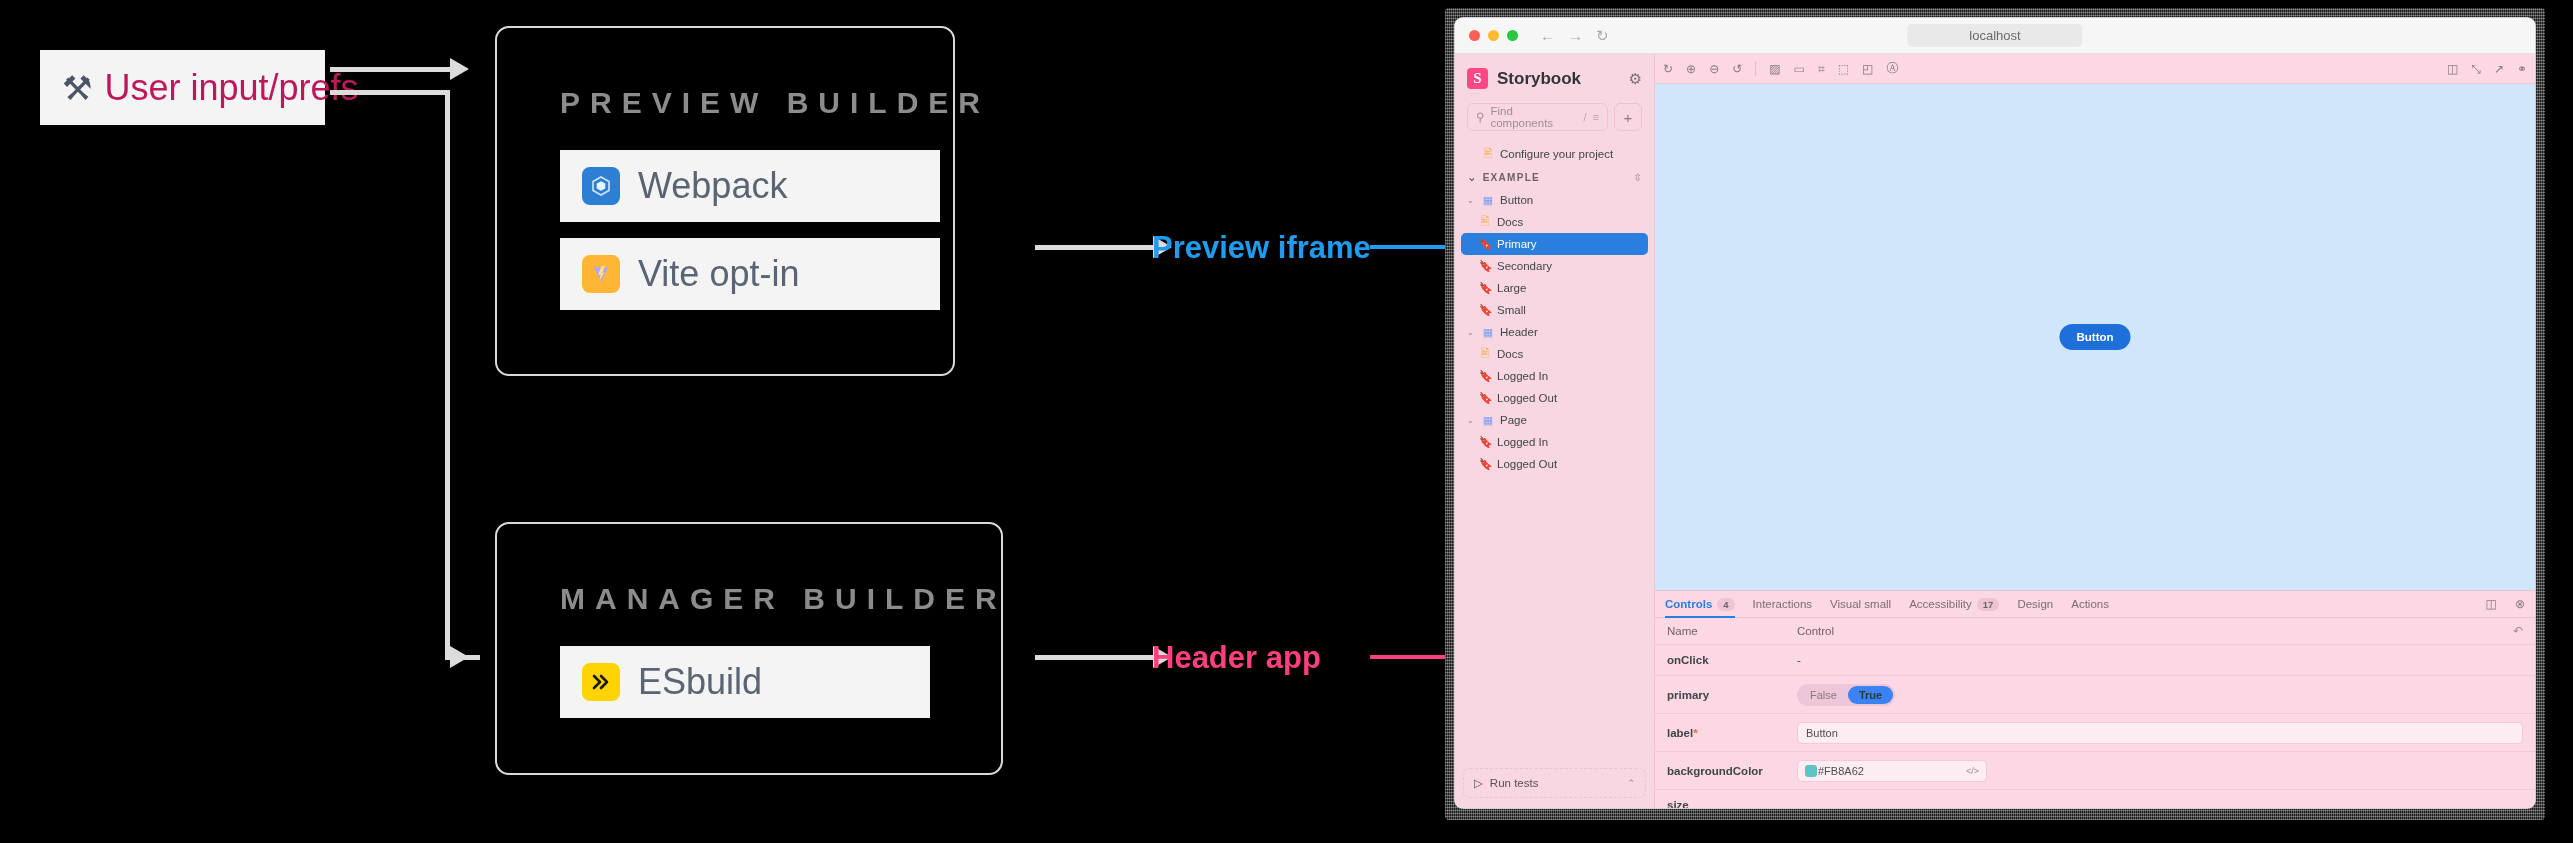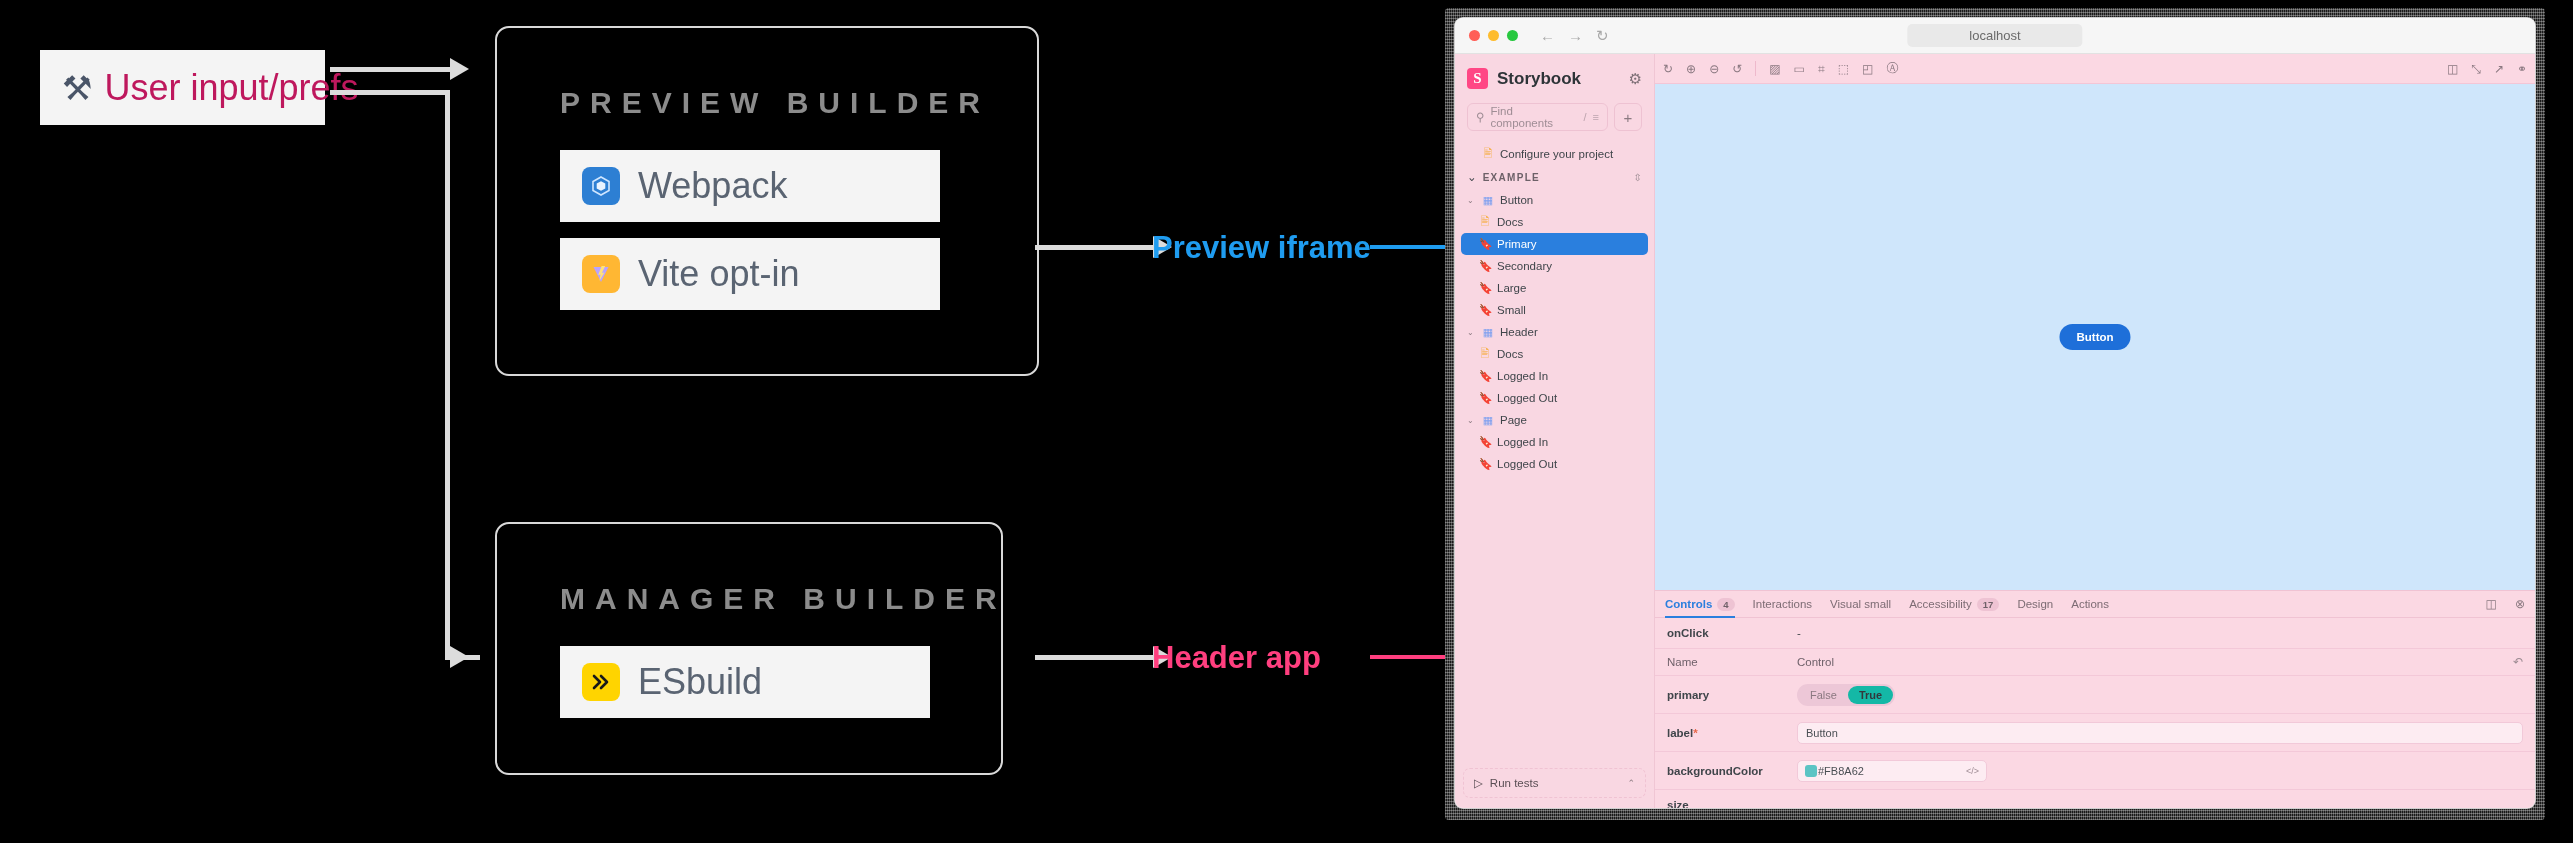--- a/index.html
+++ b/index.html
@@ -204,21 +204,21 @@
   .prow { display: flex; align-items: center; height: 31px; border-bottom: 1px solid #f3c8d8; padding: 0 12px; }
   .prow.head { color: #6f616a; height: 27px; }
   .pname { width: 130px; flex: 0 0 130px; font-weight: 700; }
   .prow.head .pname { font-weight: 400; }
   .pctrl { flex: 1; display: flex; align-items: center; gap: 10px; min-width: 0; }
   .reqstar { color: #e8684a; }
   .resetic { margin-left: auto; color: #9c8b92; font-size: 12px; }
 
   .toggle { display: flex; background: #edc7d7; border-radius: 12px; padding: 2px; }
   .toggle span { font-size: 11px; padding: 3px 11px; border-radius: 10px; color: #8a7880; }
-  .toggle span.on { background: #14b8a6; color: #33383c; font-weight: 700; }
+  .toggle span.on { background: #3b82f6; color: #33383c; font-weight: 700; }
 
   .textinput {
     height: 22px; border: 1px solid #f2c9d9; border-radius: 5px; background: #fdecf2;
     display: flex; align-items: center; padding: 0 8px; width: 100%;
     font-size: 11px; color: #4a4f54;
   }
   .colorinput {
     height: 22px; border: 1px solid #f2c9d9; border-radius: 5px; background: #fdecf2;
     display: flex; align-items: center; padding: 0 7px; gap: 1px; width: 190px;
     font-size: 11px; color: #4a4f54;
@@ -248,21 +248,21 @@
     <span class="txt">User input/prefs</span>
   </div>
 
   <div class="ln" style="left:330px; top:67px; width:120px; height:5px;"></div>
   <div class="arrowhead" style="left:450px; top:58px;"></div>
   <div class="ln" style="left:330px; top:90px; width:120px; height:5px;"></div>
   <div class="ln" style="left:445px; top:90px; width:5px; height:570px;"></div>
   <div class="ln" style="left:445px; top:655px; width:35px; height:5px;"></div>
   <div class="arrowhead" style="left:450px; top:646px;"></div>
 
-  <div class="bigbox" style="left:495px; top:26px; width:544px; height:350px;">
+  <div class="bigbox" style="left:495px; top:26px; width:460px; height:350px;">
     <div class="heading" style="position:absolute; left:63px; top:58px;">PREVIEW BUILDER</div>
 
     <div class="row" style="position:absolute; left:63px; top:210px; width:380px;">
       <span class="badge vite">
         <svg width="24" height="24" viewBox="0 0 24 24" aria-hidden="true">
           <polygon points="4.5,5 19.5,5 12,20" fill="#b9a3ff"></polygon>
           <polygon points="12.6,4 16.2,4 12.9,11 15.4,10.6 10.4,19 11.6,12.6 9.2,13" fill="#ffe27a"></polygon>
         </svg>
       </span>
       <span class="label">Vite opt-in</span>
@@ -467,29 +467,29 @@
             </div>
             <div class="atab">
               <span>Actions</span>
             </div>
             <span class="tabspacer"></span>
             <span class="tabicon">◫</span>
             <span class="tabicon">⊗</span>
           </div>
 
           <div class="panel">
-            <div class="prow">
-              <span class="pname">onClick</span>
-              <span class="pctrl">-</span>
-            </div>
-
             <div class="prow head">
               <span class="pname">Name</span>
               <span class="pctrl">Control</span>
               <span class="resetic">↶</span>
+            </div>
+
+            <div class="prow">
+              <span class="pname">onClick</span>
+              <span class="pctrl">-</span>
             </div>
 
             <div class="prow" style="height:38px;">
               <span class="pname">primary</span>
               <span class="pctrl">
                 <span class="toggle">
                   <span>False</span>
                   <span class="on">True</span>
                 </span>
               </span>

